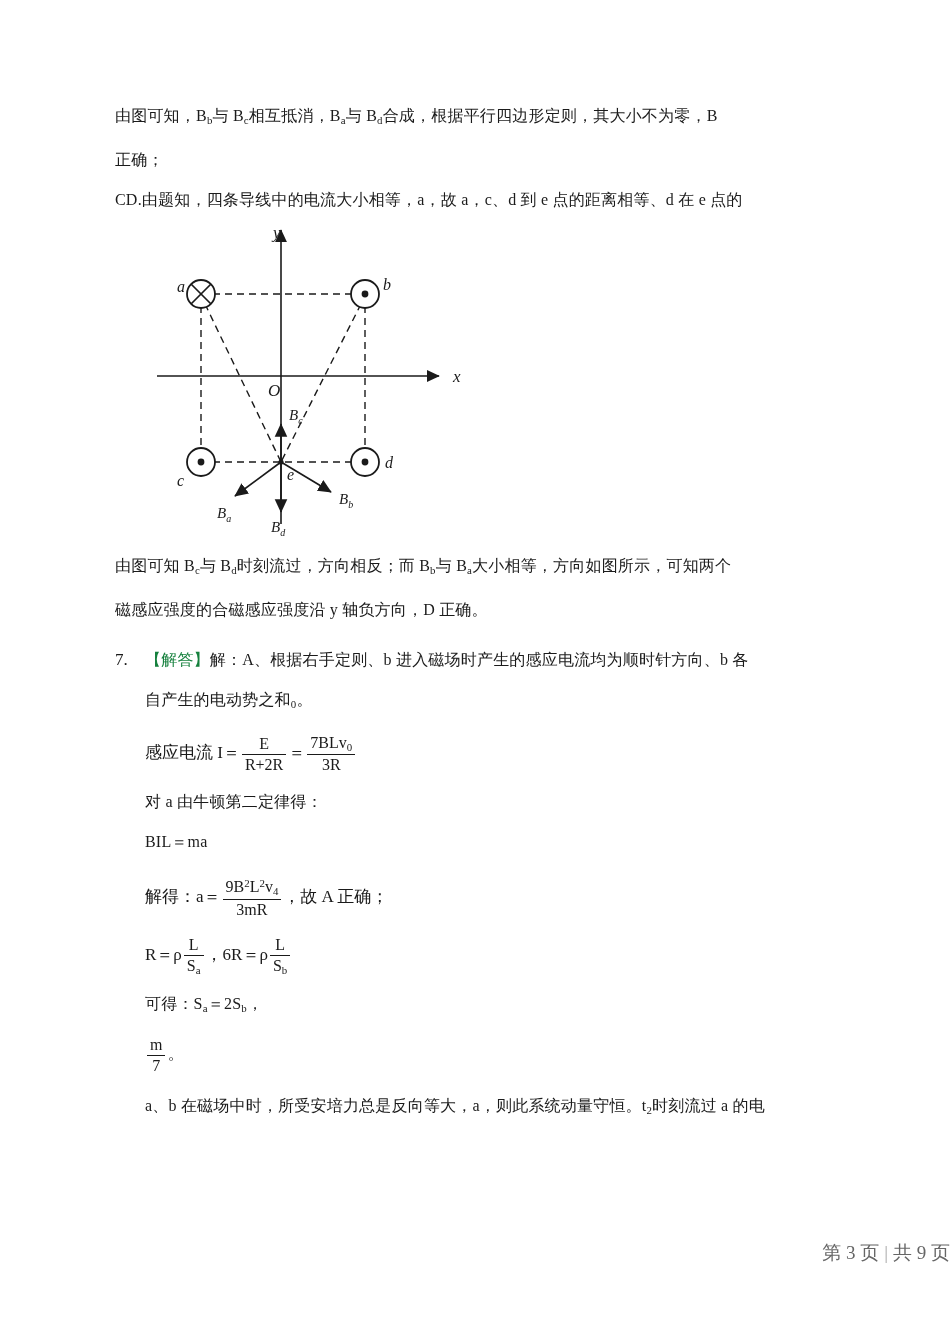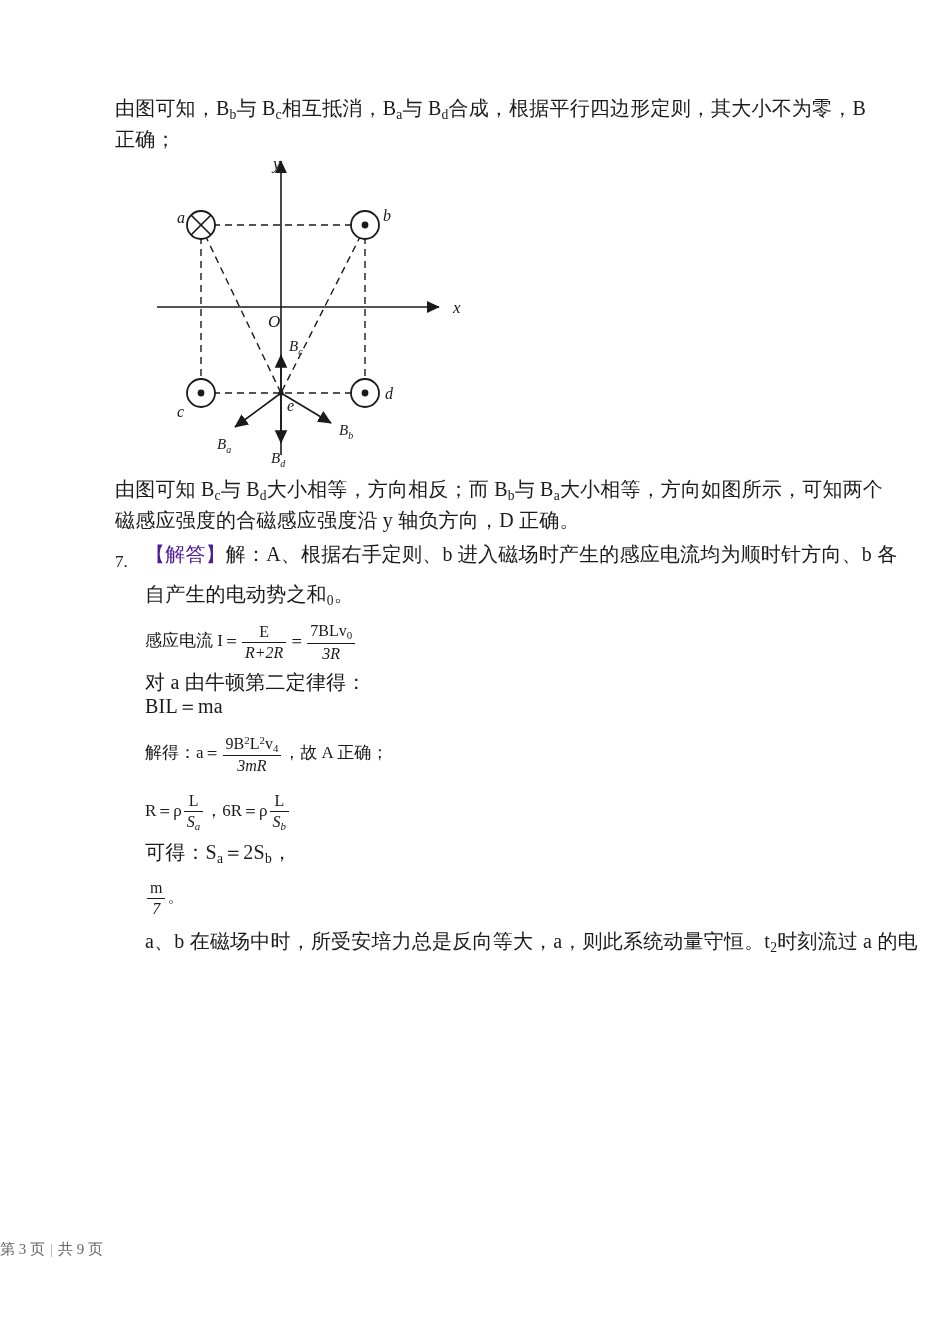--- a/index.html
+++ b/index.html
@@ -22,22 +22,22 @@
     height: 1344px;
     background: #fff;
   }
   .content {
     position: absolute;
     left: 115px;
     top: 96px;
     width: 730px;
   }
   .para {
-    font-size: 20px;
-    line-height: 24px;
+    font-size: 16px;
+    line-height: 40px;
     color: #1b1b1b;
     letter-spacing: 0.2px;
     white-space: nowrap;
   }
   .para.indent { padding-left: 30px; }
   sub { font-size: 0.68em; vertical-align: -0.28em; }
   sup { font-size: 0.68em; vertical-align: 0.5em; }
 
   
   .item {
@@ -45,37 +45,37 @@
     align-items: flex-start;
     font-size: 17px;
     line-height: 40px;
   }
   .item-num {
     width: 30px;
     flex: 0 0 30px;
     text-align: left;
   }
   .item-body { flex: 1 1 auto; }
-  .blue { color: #4c1d95; }
+  .blue { color: #15803d; }
 
   
   .frac {
     display: inline-flex;
     flex-direction: column;
     vertical-align: middle;
     text-align: center;
     margin: 0 2px;
     line-height: 1.12;
     font-size: 16px;
   }
   .frac .num {
     padding: 0 3px 1px 3px;
     border-bottom: 1.3px solid #1a1a1a;
   }
-  .frac .den { padding: 1px 3px 0 3px; font-style: italic; }
+  .frac .den { padding: 1px 3px 0 3px; }
 
   .formula-line {
     font-size: 17px;
     line-height: 48px;
     padding-left: 30px;
     white-space: nowrap;
   }
   .formula-line.tall { line-height: 58px; }
 
   
@@ -86,37 +86,38 @@
     margin: 4px 0 2px 38px;
   }
   .figure svg { display: block; }
 
   
   .footer {
     position: absolute;
     left: 0;
     top: 1240px;
     width: 950px;
-    text-align: left;
-    font-size: 15px;
+    text-align: right;
+    font-size: 19px;
     color: #666;
   }
   .footer .sep { color: #aaa; margin: 0 5px; }
 </style>
 </head>
 <body>
 
 <div class="page">
 
   <div class="content">
 
     <div class="para"><span>由图可知，B</span><sub>b</sub><span>与 B</span><sub>c</sub><span>相互抵消，B</span><sub>a</sub><span>与 B</span><sub>d</sub><span>合成，根据平行四边形定则，其大小不为零，B</span></div>
 
     <div class="para">正确；</div>
 
+    <div class="para">CD.由题知，四条导线中的电流大小相等，a，故 a，c、d 到 e 点的距离相等、d 在 e 点的</div>
 
 
     <div class="figure">
       <svg width="340" height="320" viewBox="0 0 340 320" xmlns="http://www.w3.org/2000/svg">
         <defs>
           <marker id="arrowSolid" markerWidth="9" markerHeight="9" refX="7.5" refY="4" orient="auto">
             <path d="M0,0.3 L8,4 L0,7.7 z" fill="#1a1a1a"></path>
           </marker>
         </defs>
 
@@ -178,21 +179,21 @@
         <text x="118" y="308" font-family="Liberation Serif, serif" font-size="15" font-style="italic" fill="#1a1a1a">B<tspan font-size="10" dy="4">d</tspan></text>
 
         <line x1="128" y1="238" x2="82" y2="272" stroke="#1a1a1a" stroke-width="1.7" marker-end="url(#arrowSolid)"></line>
         <text x="64" y="294" font-family="Liberation Serif, serif" font-size="15" font-style="italic" fill="#1a1a1a">B<tspan font-size="10" dy="4">a</tspan></text>
 
         <line x1="128" y1="238" x2="178" y2="268" stroke="#1a1a1a" stroke-width="1.7" marker-end="url(#arrowSolid)"></line>
         <text x="186" y="280" font-family="Liberation Serif, serif" font-size="15" font-style="italic" fill="#1a1a1a">B<tspan font-size="10" dy="4">b</tspan></text>
       </svg>
     </div>
 
-    <div class="para"><span>由图可知 B</span><sub>c</sub><span>与 B</span><sub>d</sub><span>大小相等，方向相反；而 B</span><sub>b</sub><span>与 B</span><sub>a</sub><span>大小相等，方向如图所示，可知两个</span></div>
+    <div class="para"><span>由图可知 B</span><sub>c</sub><span>与 B</span><sub>d</sub><span>时刻流过，方向相反；而 B</span><sub>b</sub><span>与 B</span><sub>a</sub><span>大小相等，方向如图所示，可知两个</span></div>
 
     <div class="para">磁感应强度的合磁感应强度沿 y 轴负方向，D 正确。</div>
 
 
     <div class="item" style="margin-top:10px;">
       <div class="item-num">7.</div>
       <div class="item-body">
         <div class="para" style="white-space:nowrap;"><span class="blue">【解答】</span><span>解：A、根据右手定则、b 进入磁场时产生的感应电流均为顺时针方向、b 各</span></div>
       </div>
     </div>

